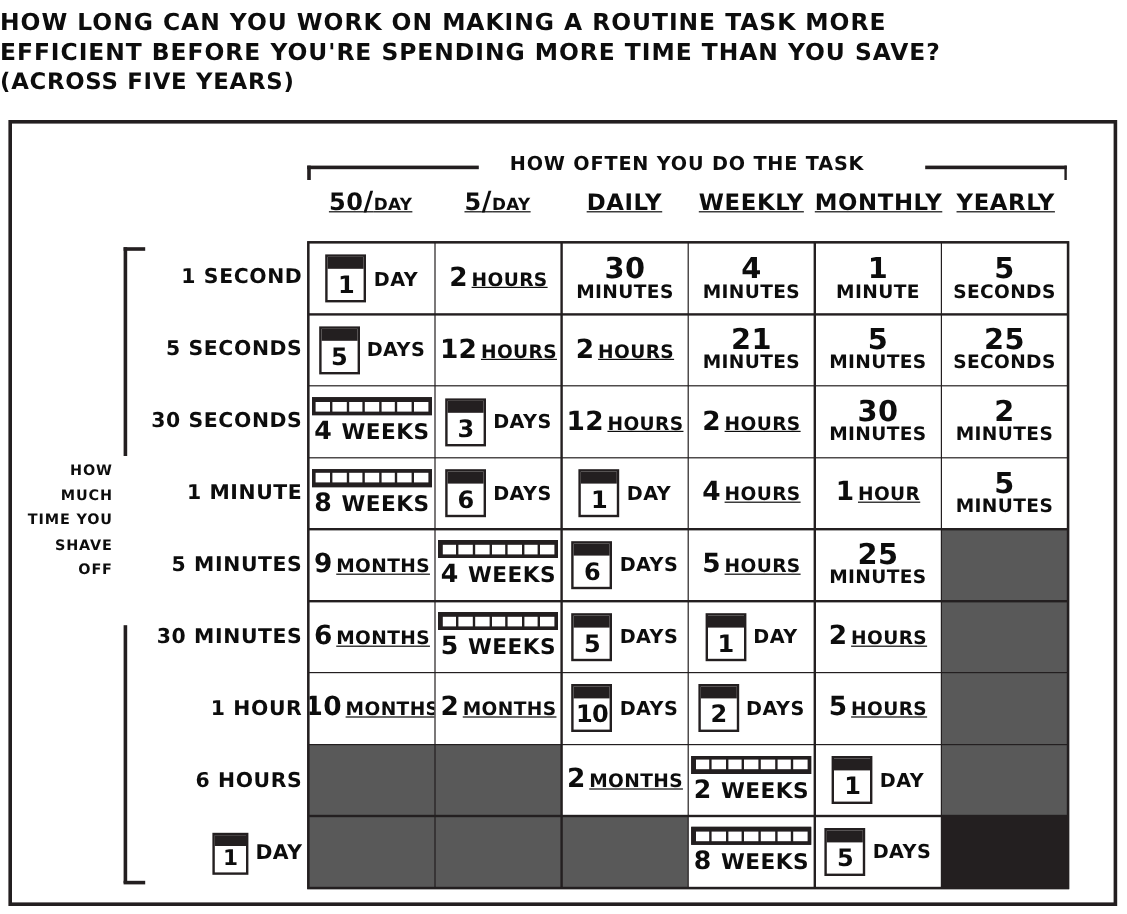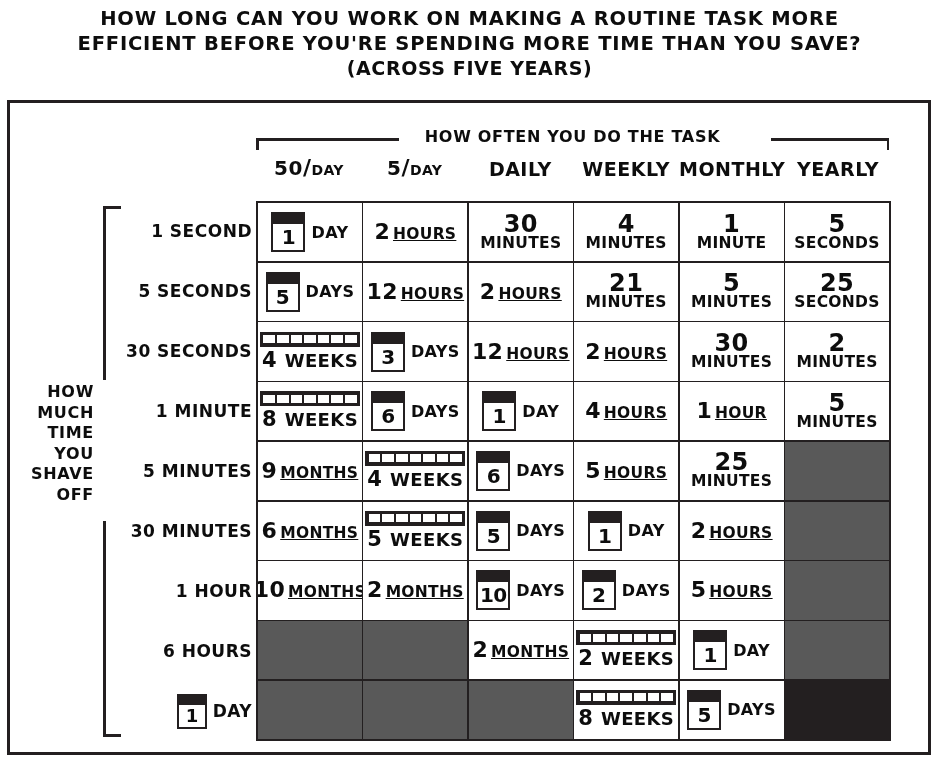--- a/index.html
+++ b/index.html
@@ -16,21 +16,21 @@
     color: #0d0d0d;
     -webkit-font-smoothing: antialiased;
   }
 
   
   #title-block {
     position: absolute;
     left: 0;
     top: 6px;
     width: 939px;
-    text-align: center;
+    text-align: left;
   }
   .title-line {
     font-size: 19.5px;
     letter-spacing: 0.8px;
     line-height: 25px;
     font-weight: 600;
     text-transform: uppercase;
     white-space: nowrap;
   }
   #comic-subtitle {
@@ -101,34 +101,35 @@
   }
   .col-header {
     flex: 1 1 0;
     text-align: center;
     font-size: 19px;
     letter-spacing: 0.5px;
     font-weight: 600;
     text-transform: uppercase;
     line-height: 34px;
     white-space: nowrap;
+    text-decoration: underline;
   }
   .col-header.frac { line-height: 32px; }
   .col-header .num { font-size: 20px; }
   .col-header .slash { font-size: 22px; padding: 0 0px; }
   .col-header .den { font-size: 14px; letter-spacing: 0.3px; }
 
   
   #row-axis-title {
     position: absolute;
     left: 14px;
     top: 382px;
     width: 80px;
     text-align: right;
-    font-size: 16px;
+    font-size: 12px;
     line-height: 20.5px;
     letter-spacing: 0.7px;
     font-weight: 600;
     text-transform: uppercase;
   }
   #row-bracket {
     position: absolute;
     left: 103px;
     top: 201px;
     width: 20px;

